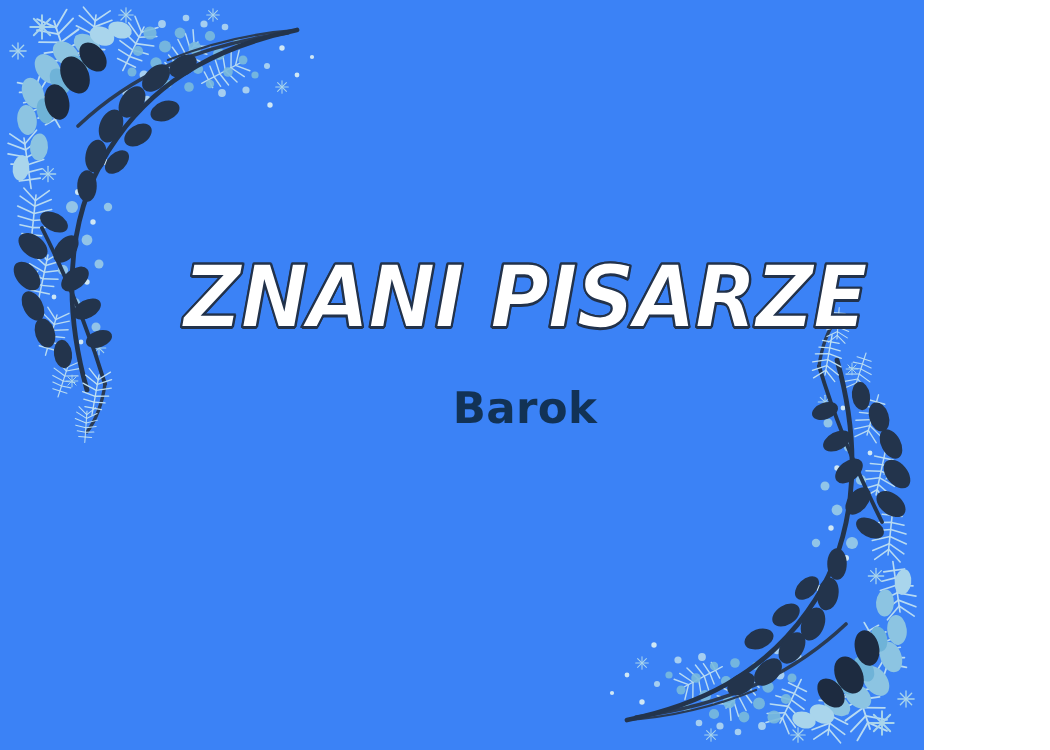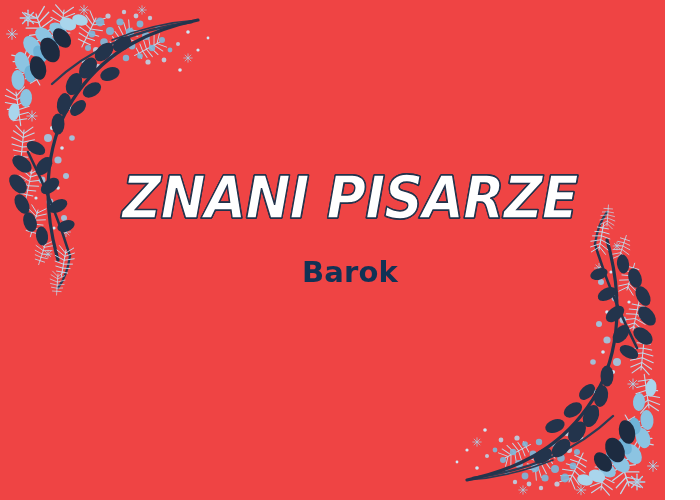--- a/index.html
+++ b/index.html
@@ -8,23 +8,23 @@
   }
   body {
     width: 700px;
     height: 500px;
     overflow: hidden;
     background: #ffffff;
     font-family: "Liberation Sans", sans-serif;
   }
   #slide {
     position: relative;
-    width: 665px;
+    width: 616px;
     height: 500px;
-    background: #ef4444;
+    background: #3b82f6;
     overflow: hidden;
   }
 
   
   .ornament {
     position: absolute;
     width: 300px;
     height: 300px;
     pointer-events: none;
   }

